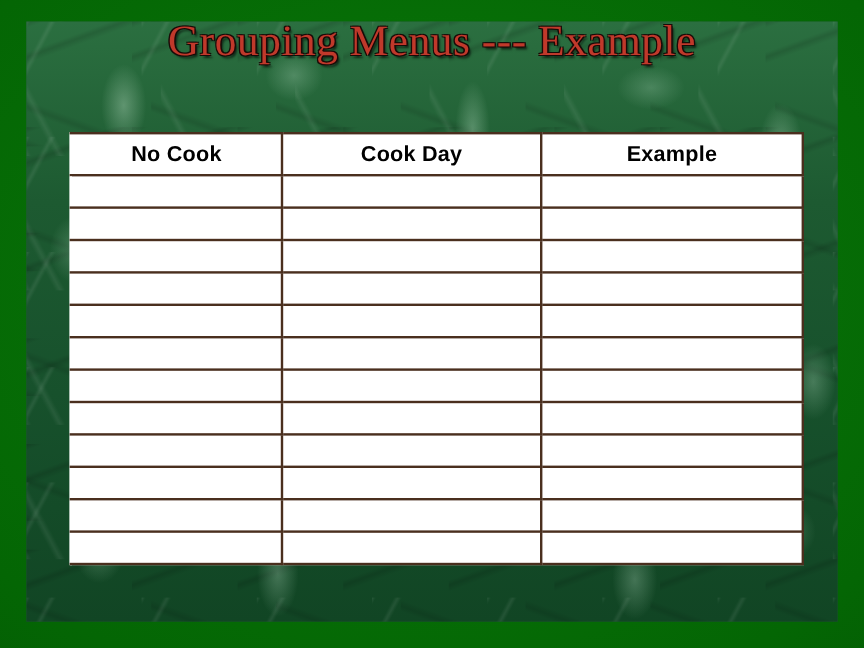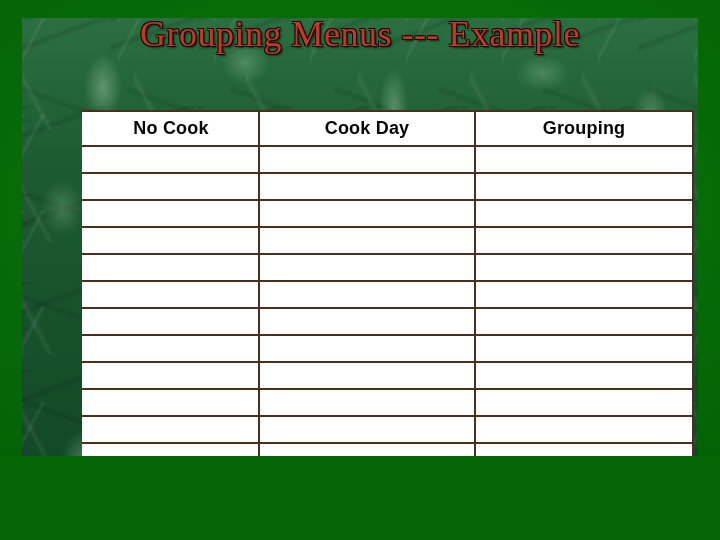--- a/index.html
+++ b/index.html
@@ -11,21 +11,21 @@
     height: 540px;
     overflow: hidden;
     font-family: "Liberation Sans", sans-serif;
     background: #046604;
   }
 
   
   .slide {
     position: relative;
     width: 720px;
-    height: 456px;
+    height: 540px;
     
     background:
       radial-gradient(ellipse 120% 120% at 50% 45%, #0a7a0a 0%, #046604 55%, #014a01 100%);
     overflow: hidden;
   }
 
   
   .marble-panel {
     position: absolute;
     left: 22px;
@@ -99,21 +99,20 @@
   .menu-table {
     position: absolute;
     left: 58px;
     top: 110px;
     width: 610px;
     border-collapse: collapse;
     table-layout: fixed;
     background: #ffffff;
     border: 2px solid #4a2f1e;
     border-left: 2px solid #ffffff;
-    margin-left: 24px;
   }
   .menu-table col.col-1 { width: 176px; }
   .menu-table col.col-2 { width: 216px; }
   .menu-table col.col-3 { width: 218px; }
 
   .menu-table th,
   .menu-table td {
     border: 2px solid #4a2f1e;
     background: #ffffff;
     padding: 0;
@@ -153,21 +152,21 @@
   <table class="menu-table">
     <colgroup>
       <col class="col-1">
       <col class="col-2">
       <col class="col-3">
     </colgroup>
     <thead>
       <tr>
         <th>No Cook</th>
         <th>Cook Day</th>
-        <th>Grouping</th>
+        <th>Example</th>
       </tr>
     </thead>
     <tbody id="table-body">
         <tr>
           <td></td>
           <td></td>
           <td></td>
         </tr>
         <tr>
           <td></td>

